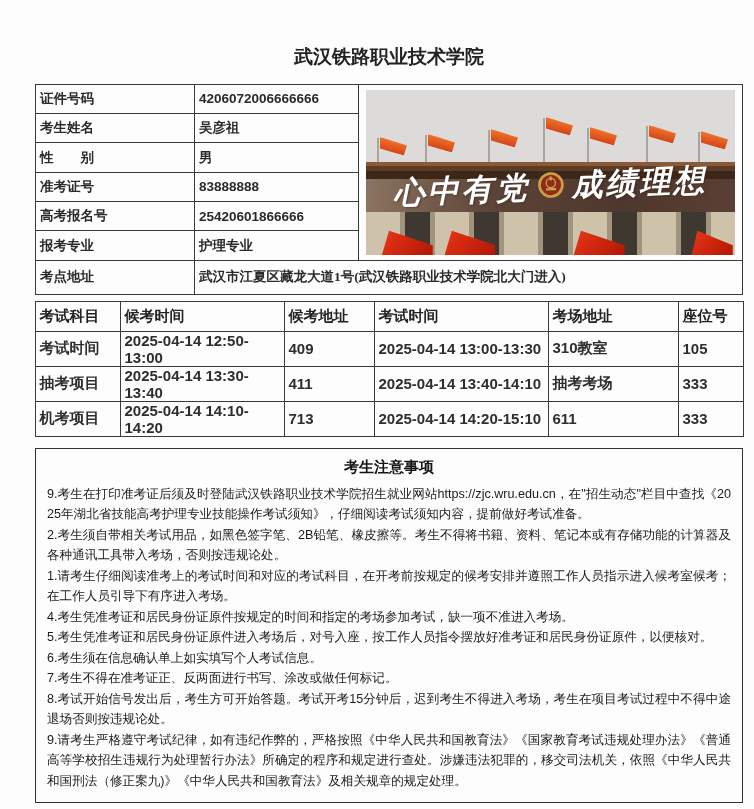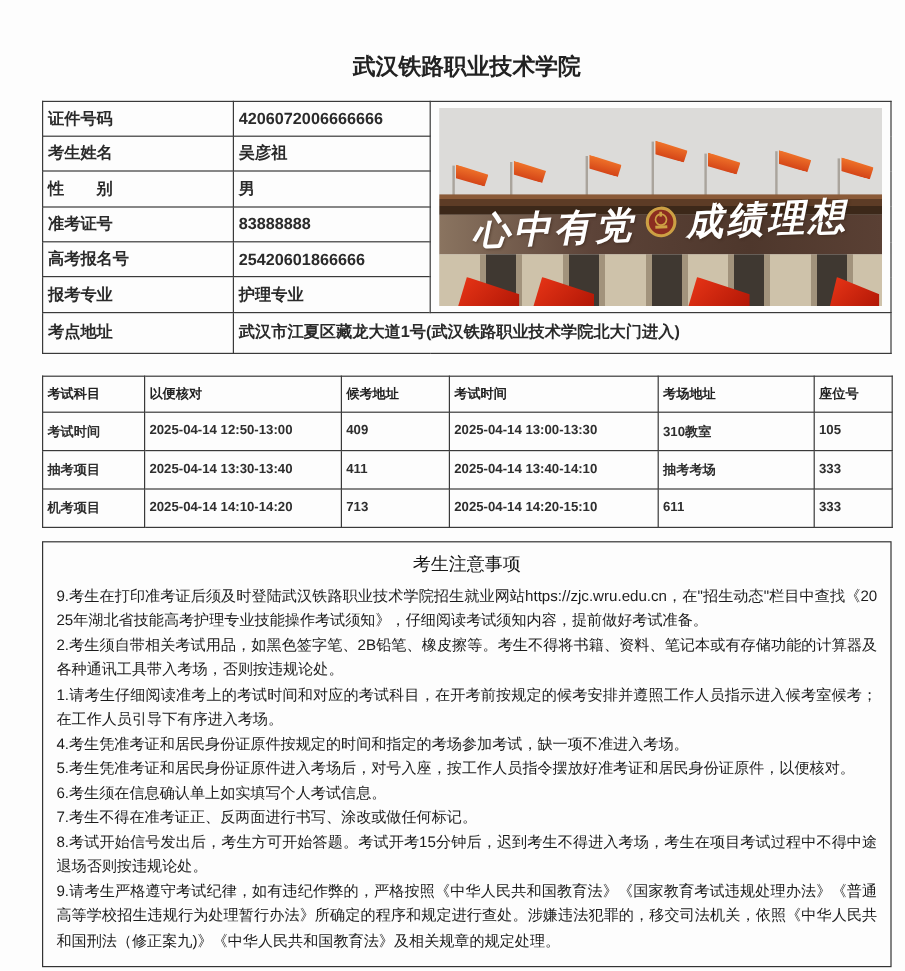--- a/index.html
+++ b/index.html
@@ -14,21 +14,21 @@
   .title-line1{font-size:19px;font-weight:bold;color:#222;}
   .title-line2{font-size:21px;font-weight:bold;color:#1a1a1a;margin-top:3px;}
 
   
   table{border-collapse:collapse;margin:0 auto;table-layout:fixed;}
   td,th{border:1.6px solid #3a3a3a;text-align:left;vertical-align:middle;
         padding:0 4px;overflow:hidden;}
   .info-table{margin-top:15px;width:708px;font-size:13.5px;font-weight:bold;color:#2a2a2a;}
   .info-table .lbl{width:150px;height:28px;}
   .info-table .val{width:155px;}
-  .info-table .addr-row td{height:33px;}
+  .info-table .addr-row td{height:33px;font-family:Liberation Serif, serif;}
   .photo-cell{padding:5px 7px;vertical-align:top;background:#fdfdfd;}
 
   
   .photo{position:relative;width:100%;height:165px;background:#dcdbd9;overflow:hidden;}
   .roof{position:absolute;top:44%;left:0;right:0;height:10%;
         background:linear-gradient(#8a5a38 0 22%,#5d3c26 22% 55%,#3c2819 55% 100%);}
   .band{position:absolute;top:54%;left:0;right:0;height:20%;
         background:linear-gradient(90deg,#8a7460,#5c4338 35%,#4e372c 70%,#5a4034);}
   .facade{position:absolute;top:74%;bottom:0;left:0;right:0;
         background:repeating-linear-gradient(90deg,
@@ -54,28 +54,28 @@
   .rf4{left:88%;width:42px;}
   .calli{position:absolute;left:0;right:0;top:47%;height:40px;
         display:flex;align-items:center;justify-content:center;gap:7px;
         color:#ffffff;font-weight:bold;font-style:italic;
         font-size:31px;letter-spacing:3px;white-space:nowrap;
         transform:rotate(-2.5deg);
         text-shadow:1px 1px 2px rgba(50,30,20,.45);}
   .emblem{flex:0 0 auto;margin-top:-4px;}
 
   
-  .sched-table{margin-top:18px;width:708px;font-size:11px;color:#222;}
+  .sched-table{margin-top:6px;width:708px;font-size:15px;color:#222;}
   .sched-table th{height:29px;font-weight:bold;}
   .sched-table td{height:31px;font-weight:bold;color:#2e2e2e;}
 
   
   .notes{width:684px;margin:11px auto 0;border:1.6px solid #333;
         background:#fdfdfd;padding:5px 11px 11px;}
-  .notes-title{text-align:center;font-weight:normal;font-size:15px;
+  .notes-title{text-align:center;font-weight:bold;font-size:15px;
         color:#151515;margin:4px 0 7px;}
   .notes p{margin:0;font-size:12.6px;line-height:20.5px;color:#1b1b1b;
         text-align:justify;word-break:break-all;}
 </style>
 </head>
 <body>
 
 <div class="page">
 
   <div class="titles">
@@ -148,21 +148,21 @@
       <col style="width:85px">
         <col style="width:164px">
         <col style="width:90px">
       <col style="width:174px">
         <col style="width:130px">
         <col style="width:65px">
     </colgroup>
     <thead>
       <tr>
         <th>考试科目</th>
-        <th>以便核对</th>
+        <th>候考时间</th>
         <th>候考地址</th>
         <th>考试时间</th>
         <th>考场地址</th>
         <th>座位号</th>
       </tr>
     </thead>
     <tbody>
       <tr>
         <td>考试时间</td>
         <td>2025-04-14 12:50-13:00</td>

